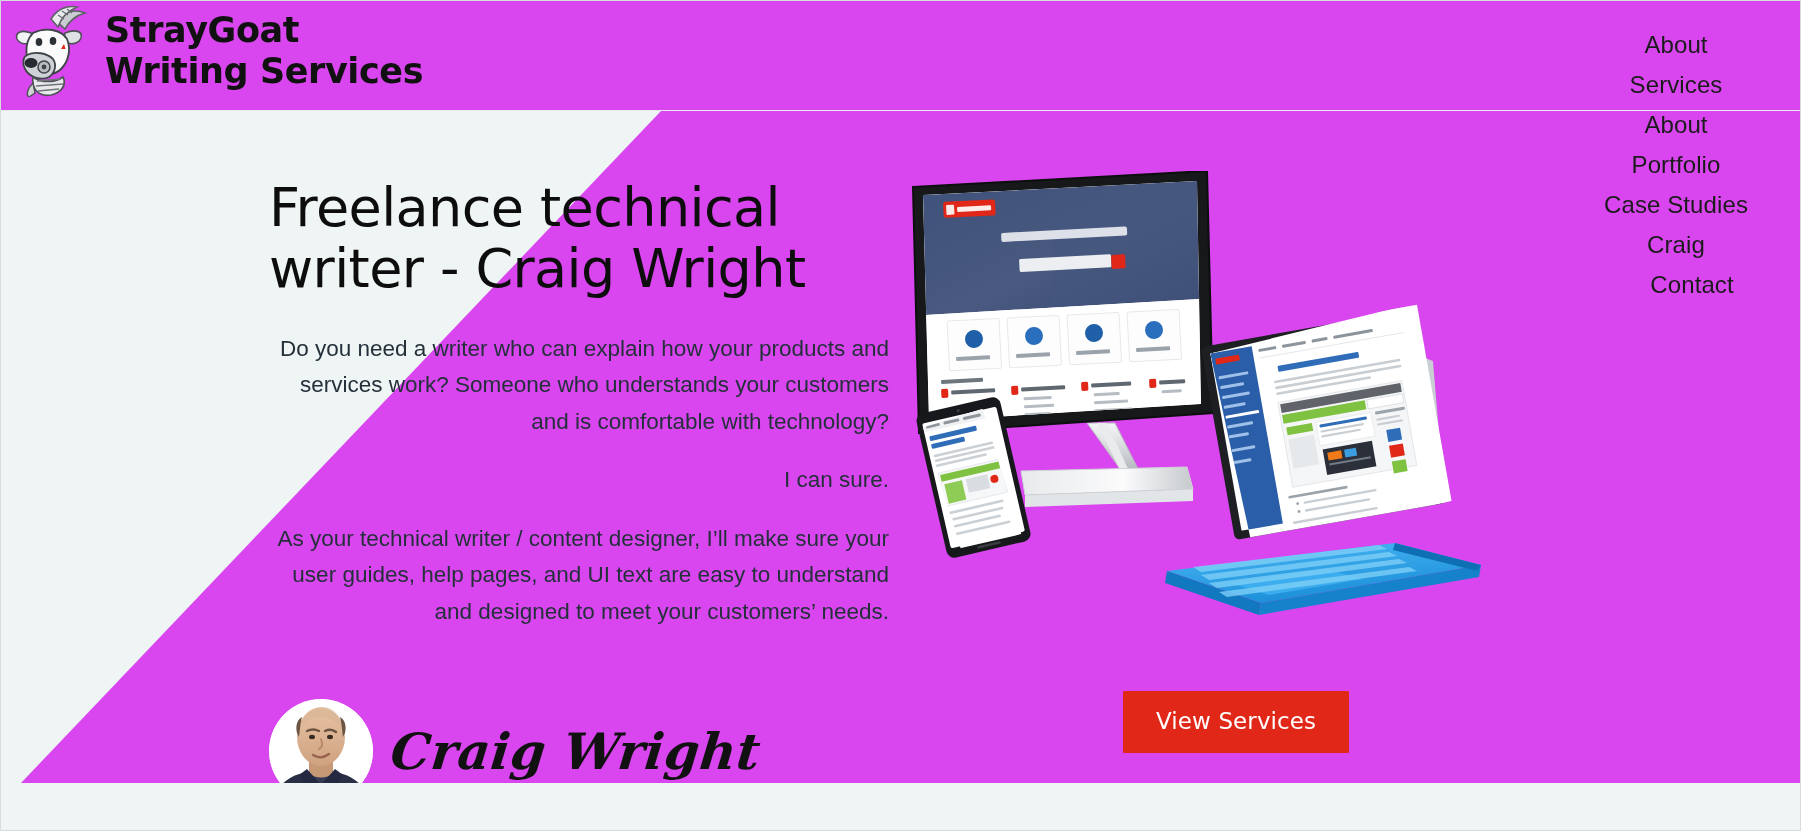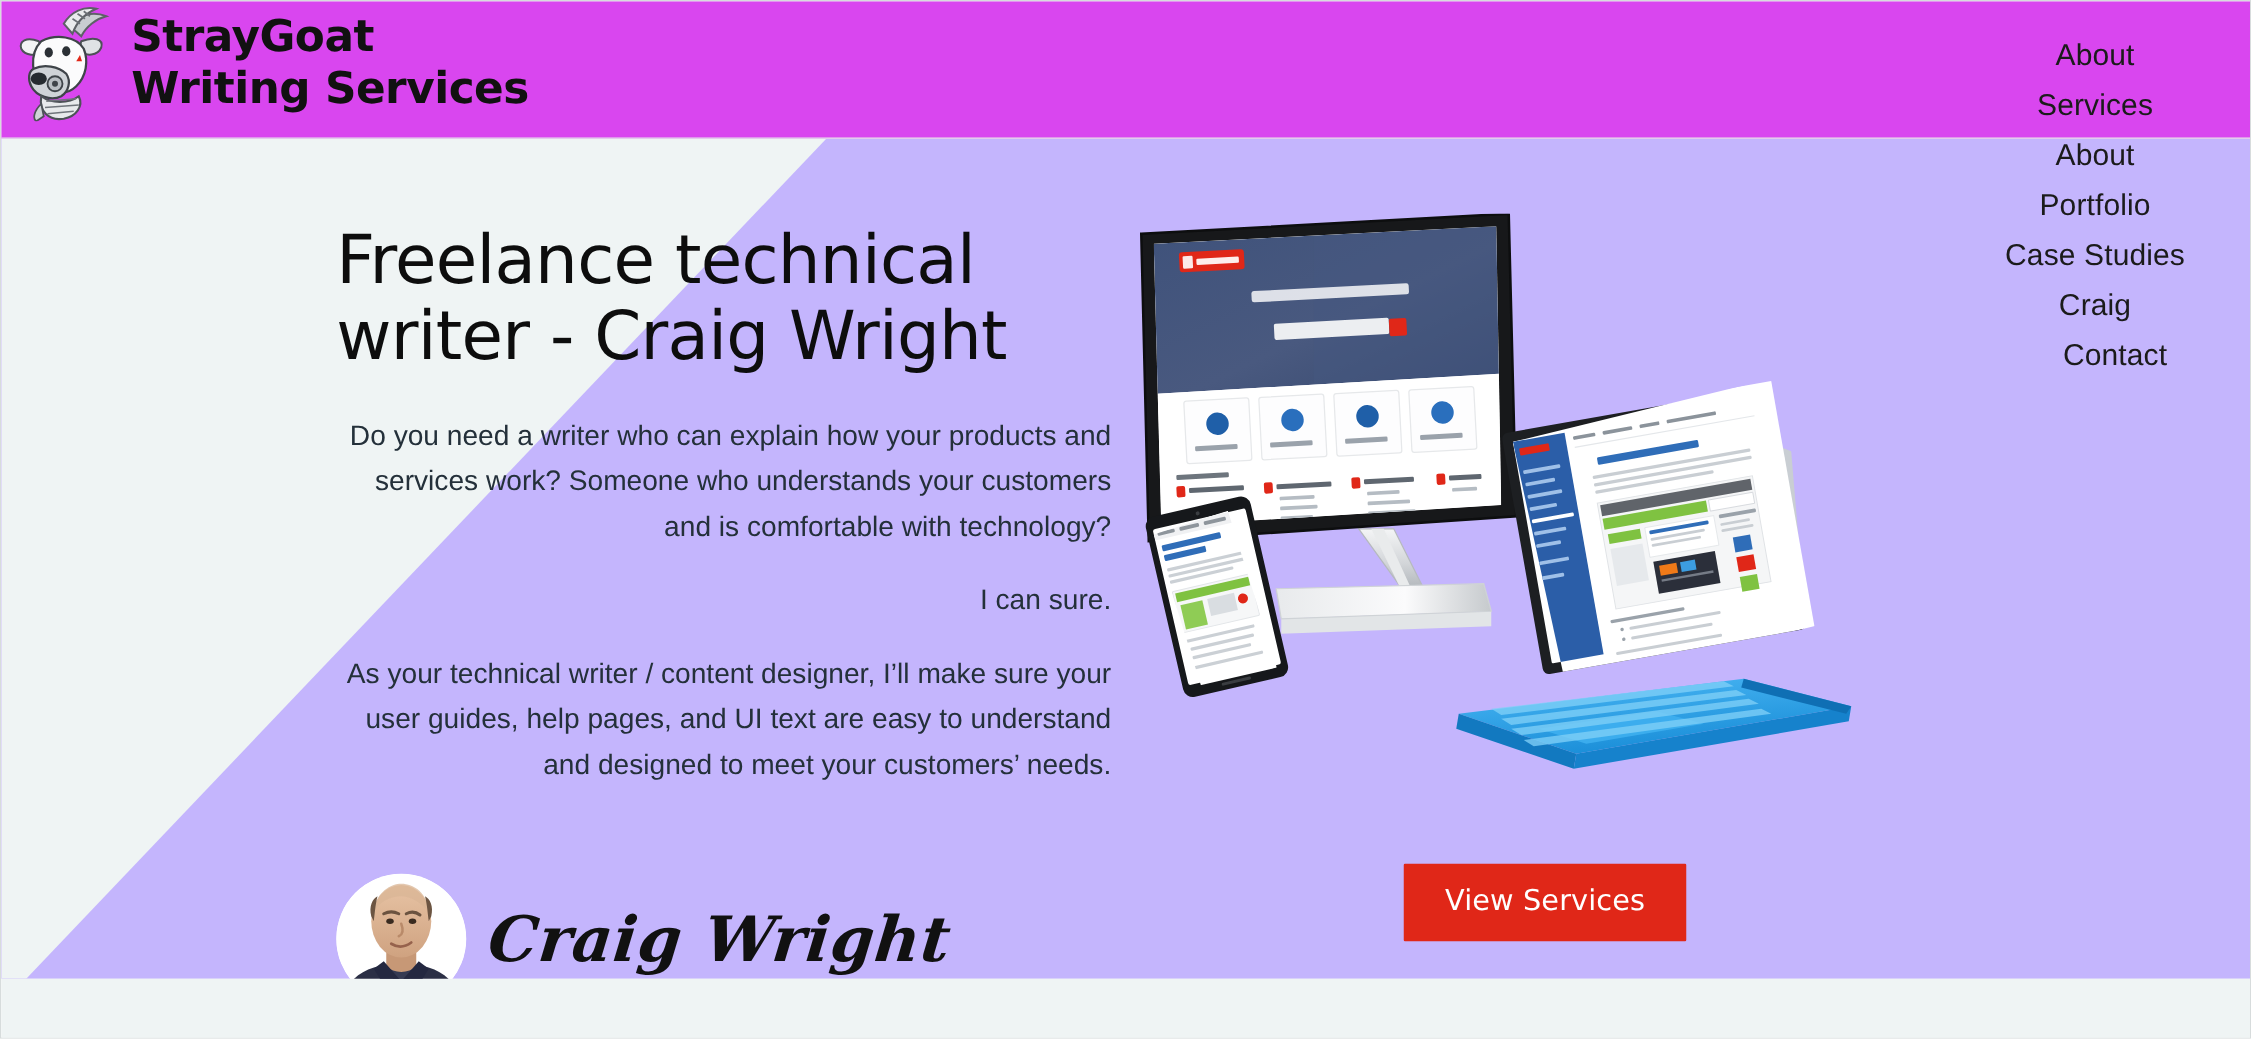--- a/index.html
+++ b/index.html
@@ -74,21 +74,21 @@
     letter-spacing: 0.1px;
   }
   .nav-link:last-child { padding-right: 0; }
 
   
   .hero {
     position: absolute;
     left: 0; top: 110px;
     width: 1801px;
     height: 672px;
-    background: #c4b5fd;
+    background: #d946ef;
     overflow: hidden;
   }
   
   .hero-wedge {
     position: absolute;
     left: 0; top: 0;
     width: 1801px; height: 672px;
     background: #eff4f4;
     -webkit-clip-path: polygon(0 0, 660px 0, 20px 672px, 0 672px);
     clip-path: polygon(0 0, 660px 0, 20px 672px, 0 672px);

